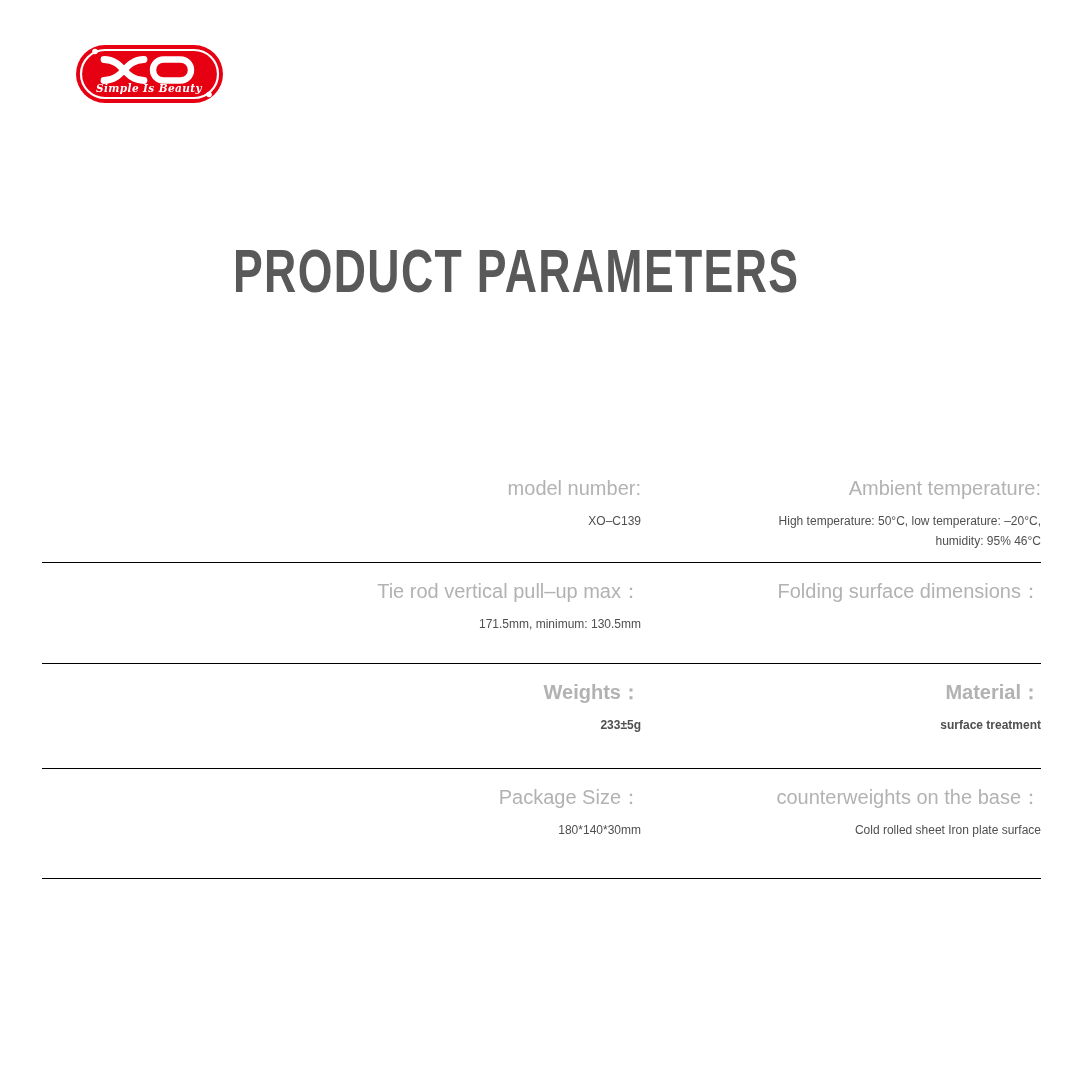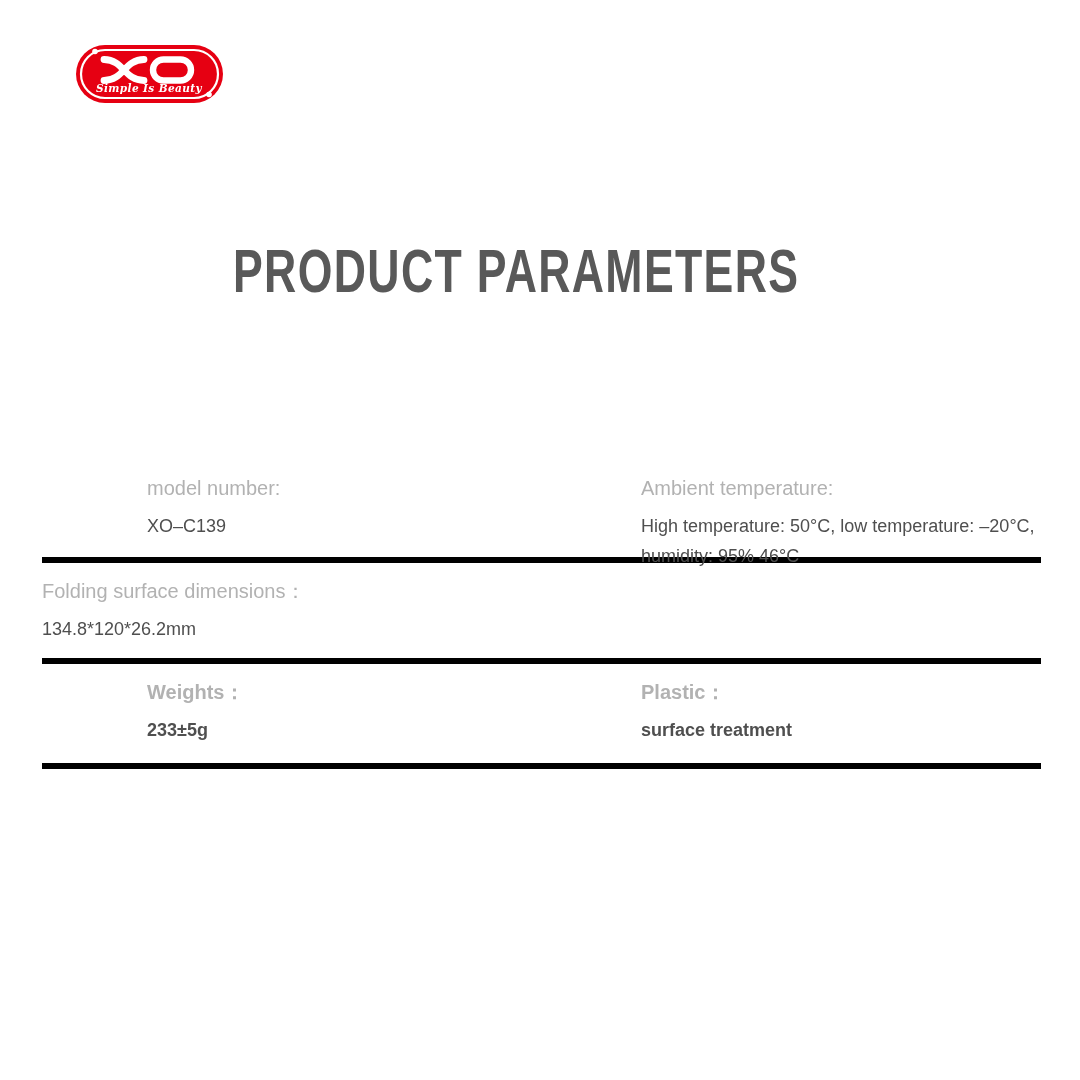--- a/index.html
+++ b/index.html
@@ -40,38 +40,39 @@
   
   .spec-table {
     position: absolute;
     left: 42px;
     top: 460px;
     width: 999px;
   }
   .spec-row {
     display: grid;
     grid-template-columns: 599px 400px;
-    border-bottom: 6px solid #000000;
+    border-bottom: 1px solid #000000;
+    text-align: right;
   }
   .spec-row.r1 { height: 103px; }
   .spec-row.r2 { height: 101px; }
   .spec-row.r3 { height: 105px; font-weight: bold; }
   .spec-row.r4 { height: 111px; }
   .spec-row.r5 { height: 110px; }
   .spec-cell { padding-top: 16px; overflow: visible; }
   .spec-cell.left { padding-left: 105px; }
   .spec-label {
     font-size: 20px;
     line-height: 1.2;
     color: #b2b2b2;
     white-space: pre;
   }
   .spec-value {
     margin-top: 12px;
-    font-size: 18px;
+    font-size: 12px;
     line-height: 1.65;
     color: #4f4f4f;
     white-space: pre;
   }
 </style>
 </head>
 <body>
 
 <svg class="logo" viewBox="0 0 147 58" aria-hidden="false">
   <rect x="0" y="0" width="147" height="58" rx="29" fill="#e60012"></rect>
@@ -96,32 +97,45 @@
       <div class="spec-value">XO–C139</div>
     </div>
     <div class="spec-cell right">
       <div class="spec-label">Ambient temperature:</div>
       <div class="spec-value">High temperature: 50°C, low temperature: –20°C,
 humidity: 95% 46°C</div>
     </div>
   </div>
 
   <div class="spec-row r2">
+    <div class="spec-cell left">
+      <div class="spec-label">Tie rod vertical pull–up max：</div>
+      <div class="spec-value">171.5mm, minimum: 130.5mm</div>
+    </div>
     <div class="spec-cell right">
       <div class="spec-label">Folding surface dimensions：</div>
-      <div class="spec-value">134.8*120*26.2mm</div>
     </div>
   </div>
 
   <div class="spec-row r3">
     <div class="spec-cell left">
       <div class="spec-label">Weights：</div>
       <div class="spec-value">233±5g</div>
     </div>
     <div class="spec-cell right">
-      <div class="spec-label">Plastic：</div>
+      <div class="spec-label">Material：</div>
       <div class="spec-value">surface treatment</div>
     </div>
   </div>
 
 
+  <div class="spec-row r5">
+    <div class="spec-cell left">
+      <div class="spec-label">Package Size：</div>
+      <div class="spec-value">180*140*30mm</div>
+    </div>
+    <div class="spec-cell right">
+      <div class="spec-label">counterweights on the base：</div>
+      <div class="spec-value">Cold rolled sheet Iron plate surface</div>
+    </div>
+  </div>
 
 </div>
 
 </body></html>

